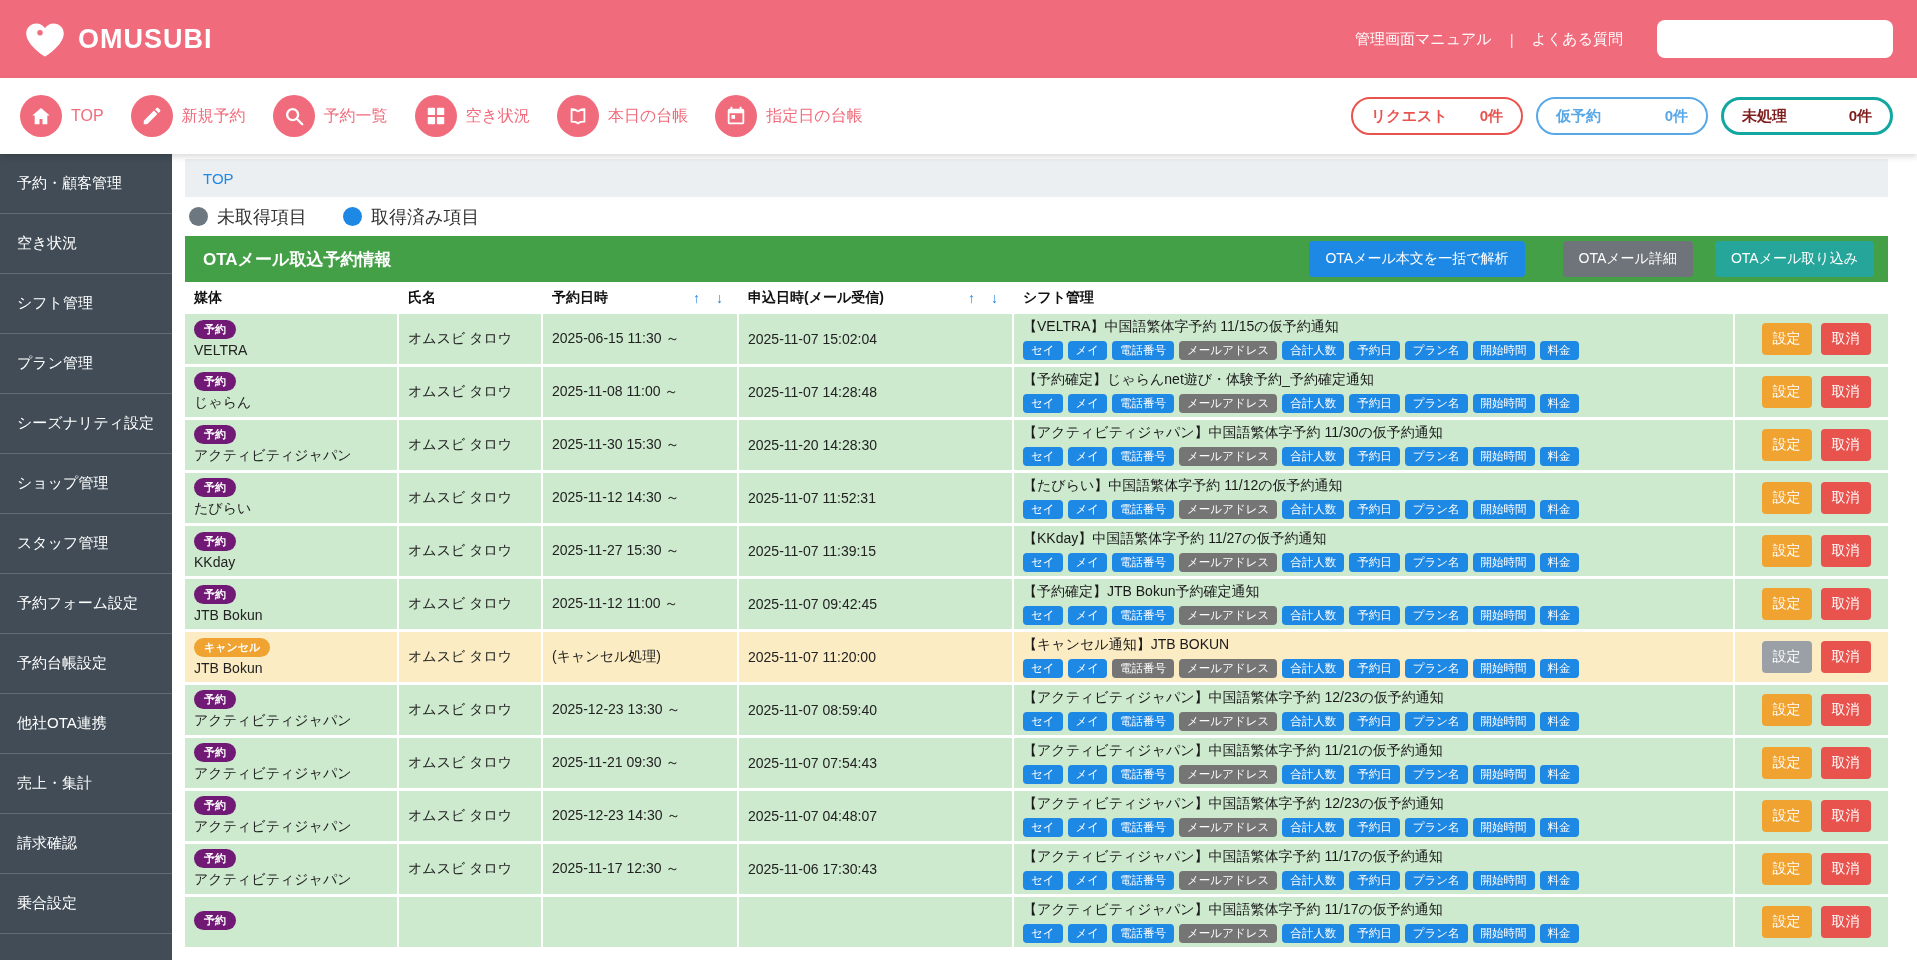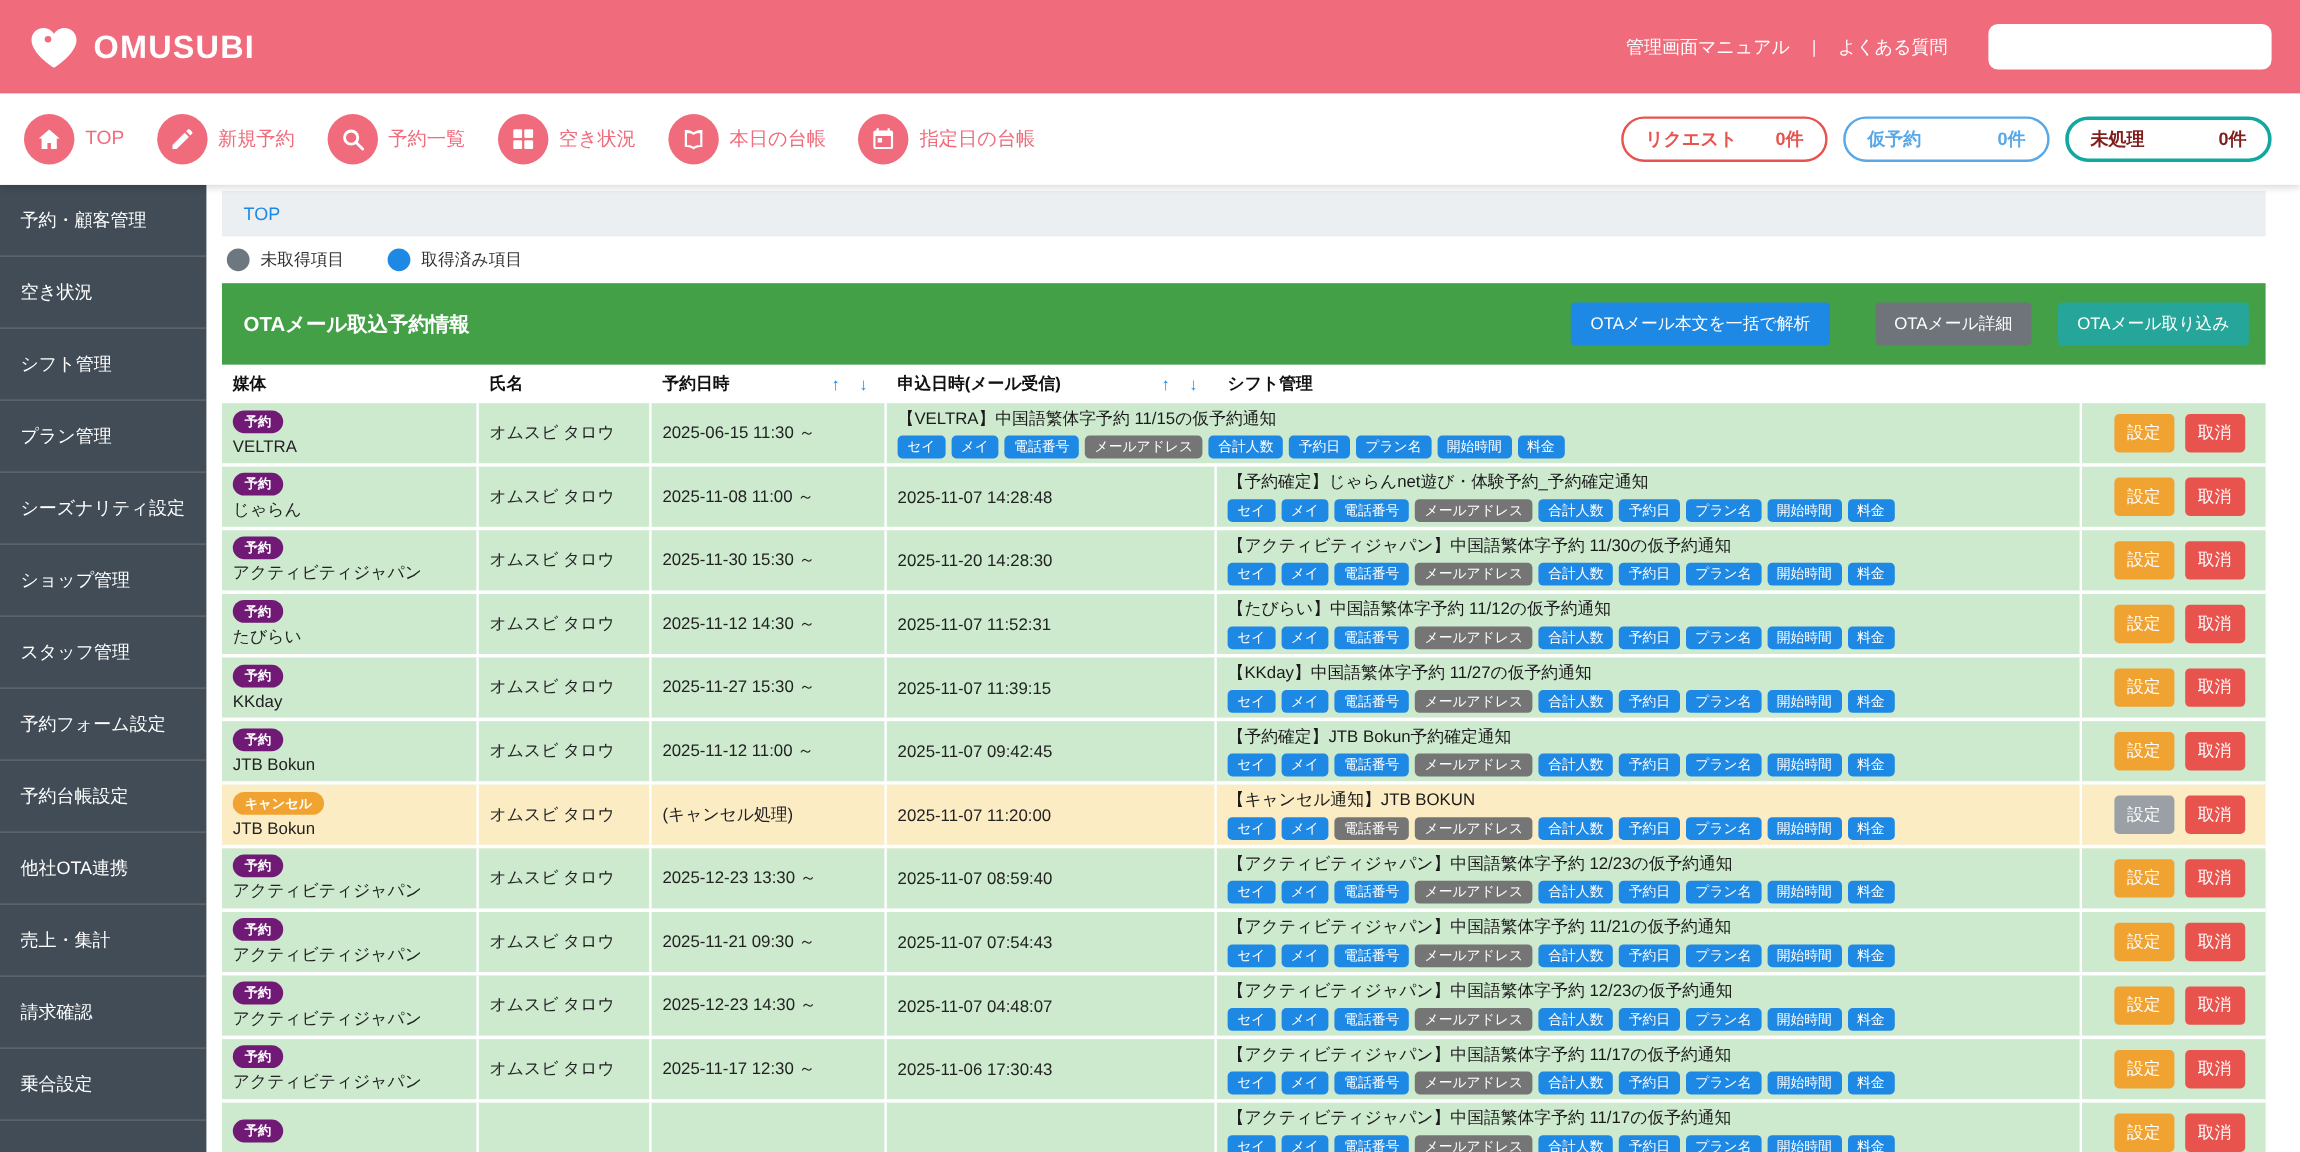--- a/index.html
+++ b/index.html
@@ -39,24 +39,24 @@
   .sidebar { width:172px; background:#414c56; flex-shrink:0; }
   .side-item { height:60px; display:flex; align-items:center; padding-left:17px; color:#fff;
     font-size:15px; border-bottom:1px solid rgba(255,255,255,.18); cursor:pointer; }
   .content { flex:1; padding:5px 29px 0 13px; }
 
   .breadcrumb-bar { height:38px; background:#eceff1; display:flex; align-items:center;
     padding-left:18px; }
   .bc-link { color:#1e88e5; font-size:15px; text-decoration:none; cursor:pointer; }
 
   .legend { display:flex; align-items:center; gap:36px; height:39px; padding-left:4px; }
-  .legend-item { display:flex; align-items:center; gap:9px; font-size:14px; color:#333; }
+  .legend-item { display:flex; align-items:center; gap:9px; font-size:18px; color:#333; }
   .legend-dot { width:19px; height:19px; border-radius:50%; display:inline-block; }
 
-  .panel-header { height:68px; background:#43a047; display:flex; align-items:center;
+  .panel-header { height:46px; background:#43a047; display:flex; align-items:center;
     padding:0 14px 0 18px; }
   .panel-title { color:#fff; font-size:17px; font-weight:bold; }
   .panel-buttons { margin-left:auto; display:flex; align-items:center; gap:22px; }
   .pbtn { height:36px; border:none; border-radius:4px; color:#fff; font-size:14px;
     padding:0 16px; cursor:pointer; font-family:inherit; white-space:nowrap; }
   .pbtn.blue { background:#1e88e5; }
   .pbtn.gray { background:#6e7479; margin-left:16px; }
   .pbtn.teal { background:#26a69a; }
 
   
@@ -288,20 +288,21 @@
         <div class="cell col-actions"></div>
       </div>
       <div id="tbody">
   <div class="trow">
     <div class="cell col-media">
       <span class="status-pill reserved">予約</span>
       <span class="media-name">VELTRA</span>
     </div>
     <div class="cell col-name">オムスビ タロウ</div>
     <div class="cell col-reserved">2025-06-15 11:30 ～</div>
+    <div class="cell col-applied">2025-11-07 15:02:04</div>
     <div class="cell col-title">
       <div class="row-title">【VELTRA】中国語繁体字予約 11/15の仮予約通知</div>
       <div class="tags">
                 <span class="tag on">セイ</span>
                 <span class="tag on">メイ</span>
                 <span class="tag on">電話番号</span>
                 <span class="tag off">メールアドレス</span>
                 <span class="tag on">合計人数</span>
                 <span class="tag on">予約日</span>
                 <span class="tag on">プラン名</span>

